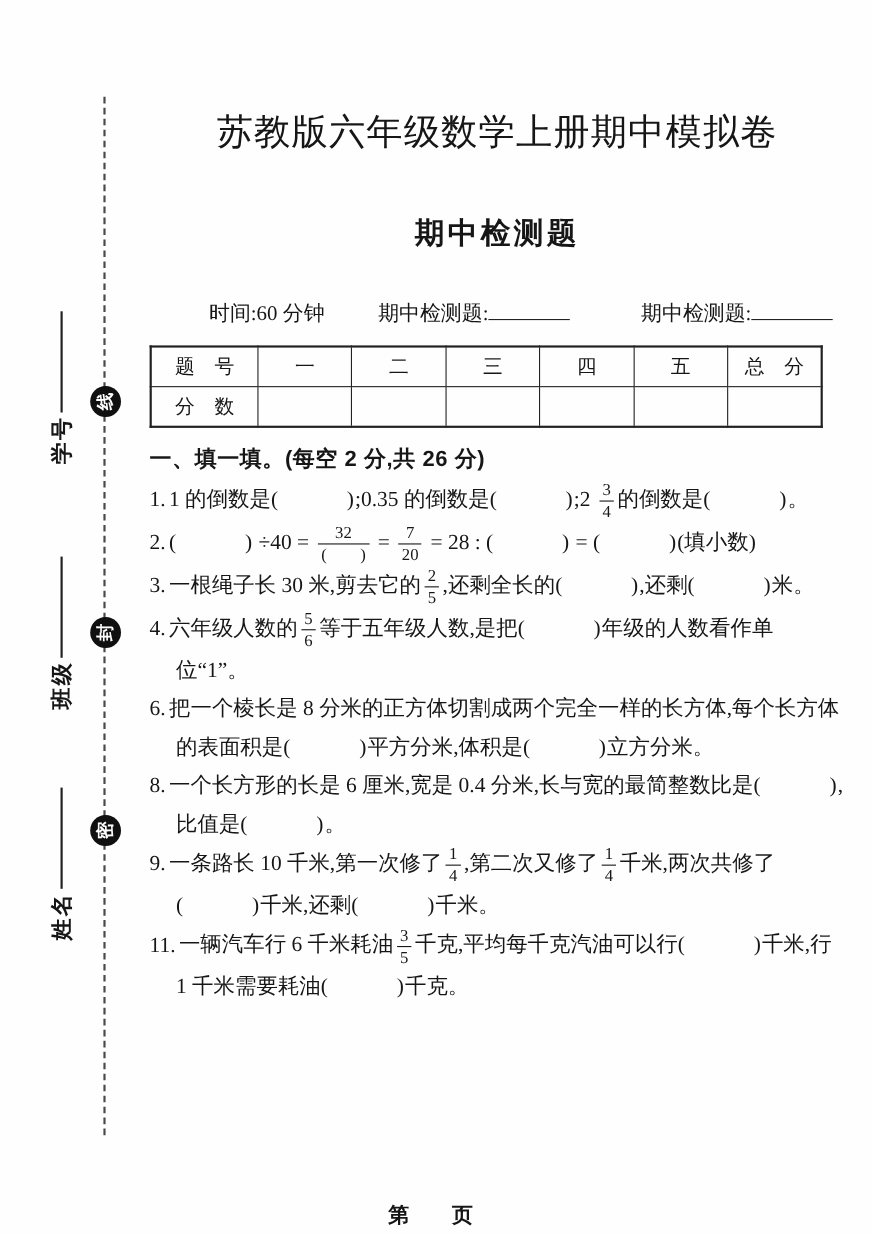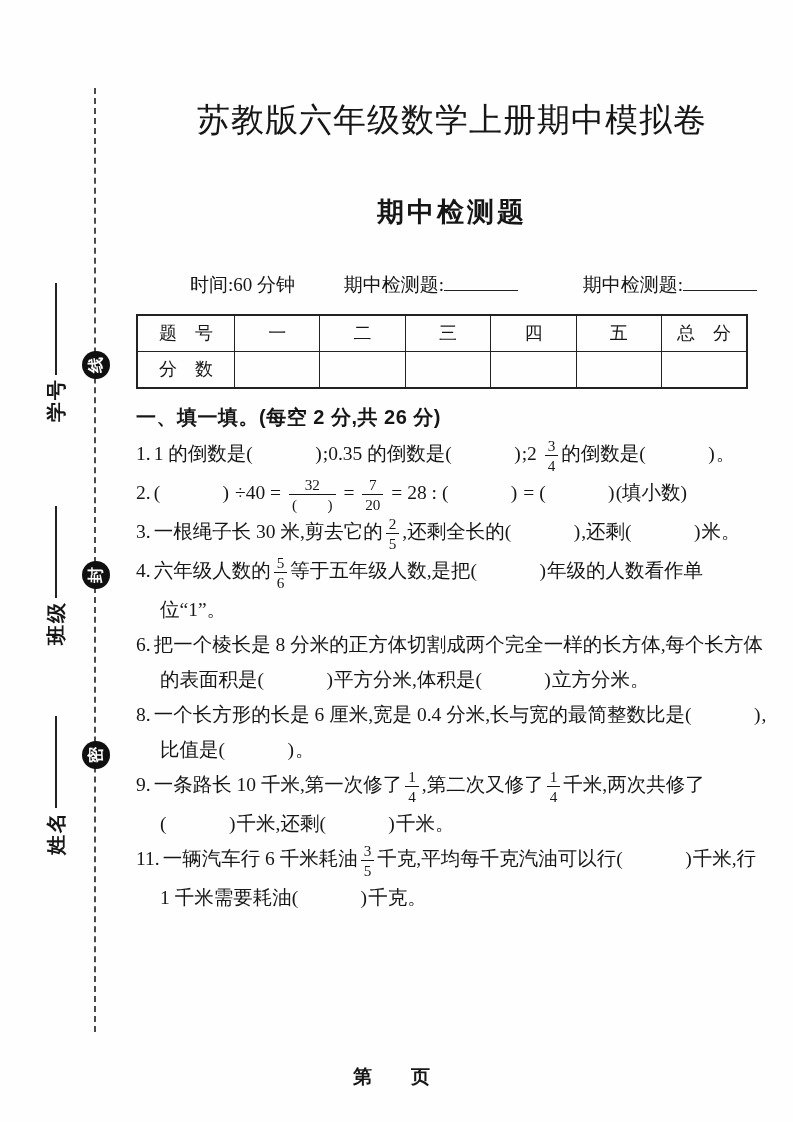--- a/index.html
+++ b/index.html
@@ -40,21 +40,21 @@
   .questions { margin-top:5px; font-size:19.5px; }
   .question { padding-left:24px; text-indent:-24px; line-height:35px; }
   .qnum { margin-right:3px; }
   .blank { white-space:pre; letter-spacing:1px; }
   .frac {
     display:inline-flex; flex-direction:column; align-items:stretch; vertical-align:middle;
     font-size:0.78em; line-height:1.25; margin:0 3px; text-indent:0; text-align:center;
   }
   .frac .num { border-bottom:1.5px solid #161616; padding:0 3px; }
   .frac .den { padding:0 3px; }
-  .footer { position:absolute; left:0; right:0; top:1064px; text-align:center; font-size:19px; font-weight:bold; letter-spacing:10px; }
+  .footer { position:absolute; left:0; right:0; top:1092px; text-align:center; font-size:19px; font-weight:bold; letter-spacing:10px; }
 </style>
 </head>
 <body>
 
 <div class="sheet">
 
   <div class="seal-line"></div>
   <div class="seal-badge seal-badge-xian">
     <span>线</span>
   </div>

